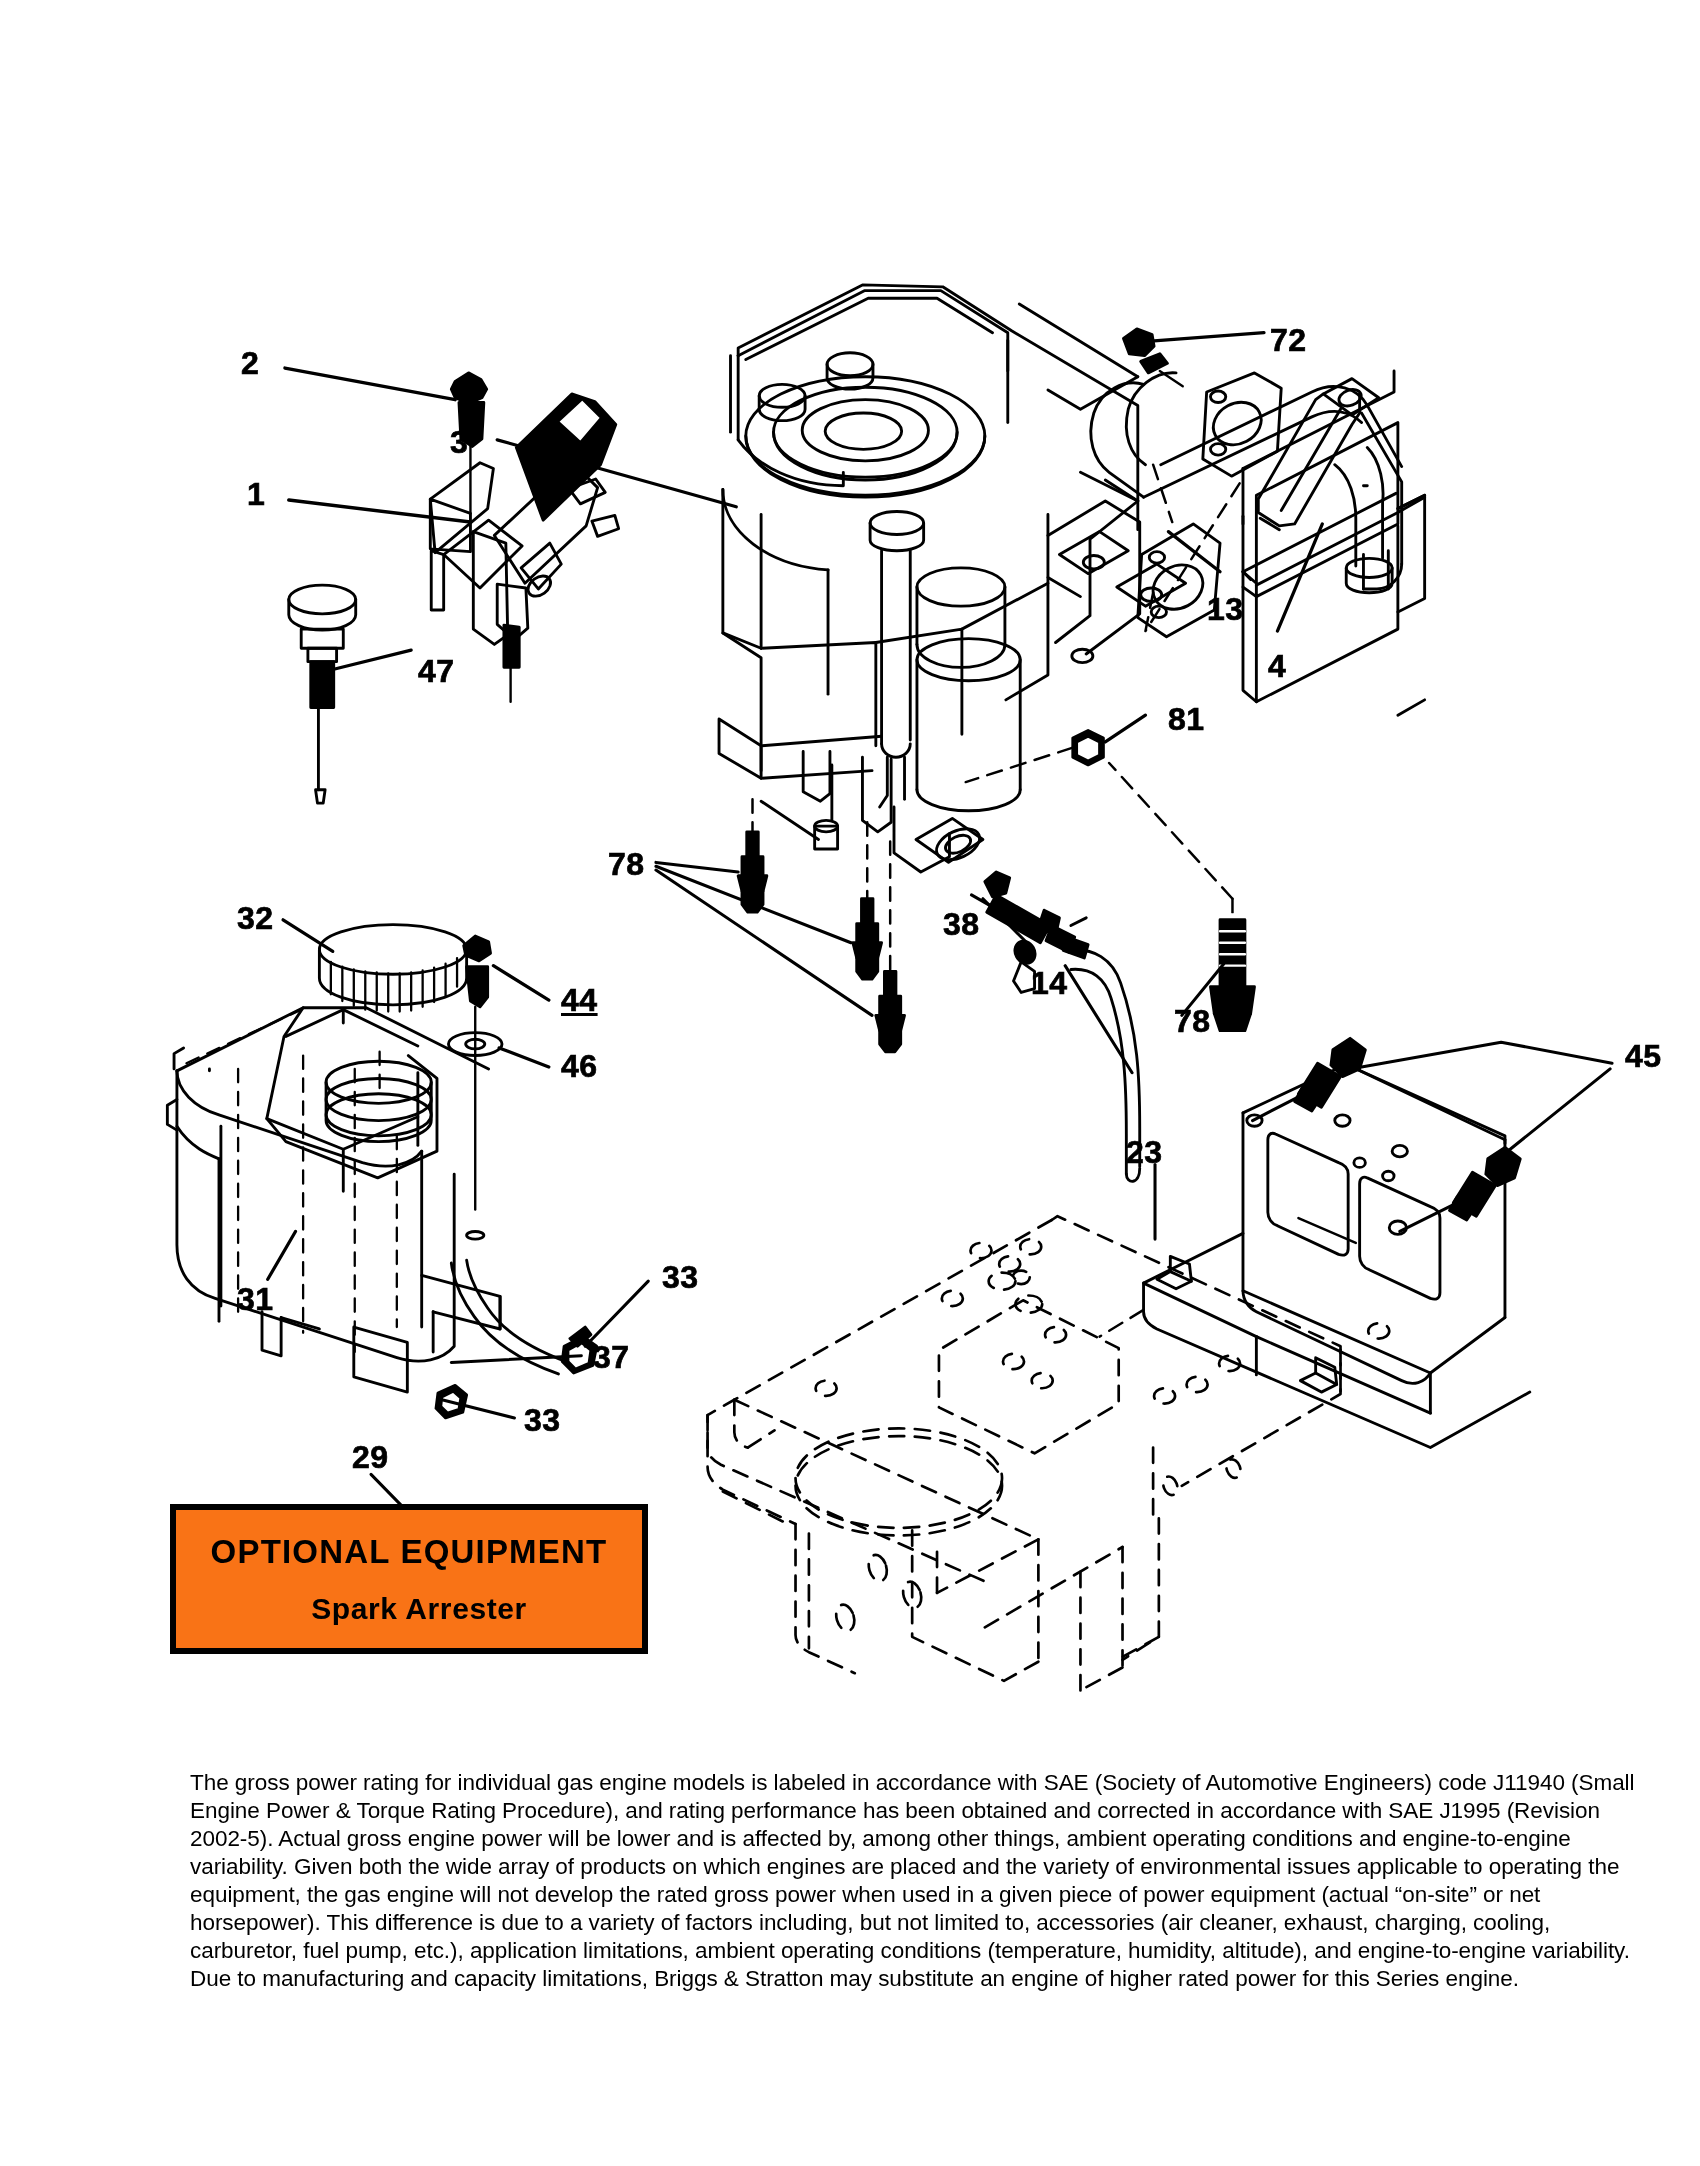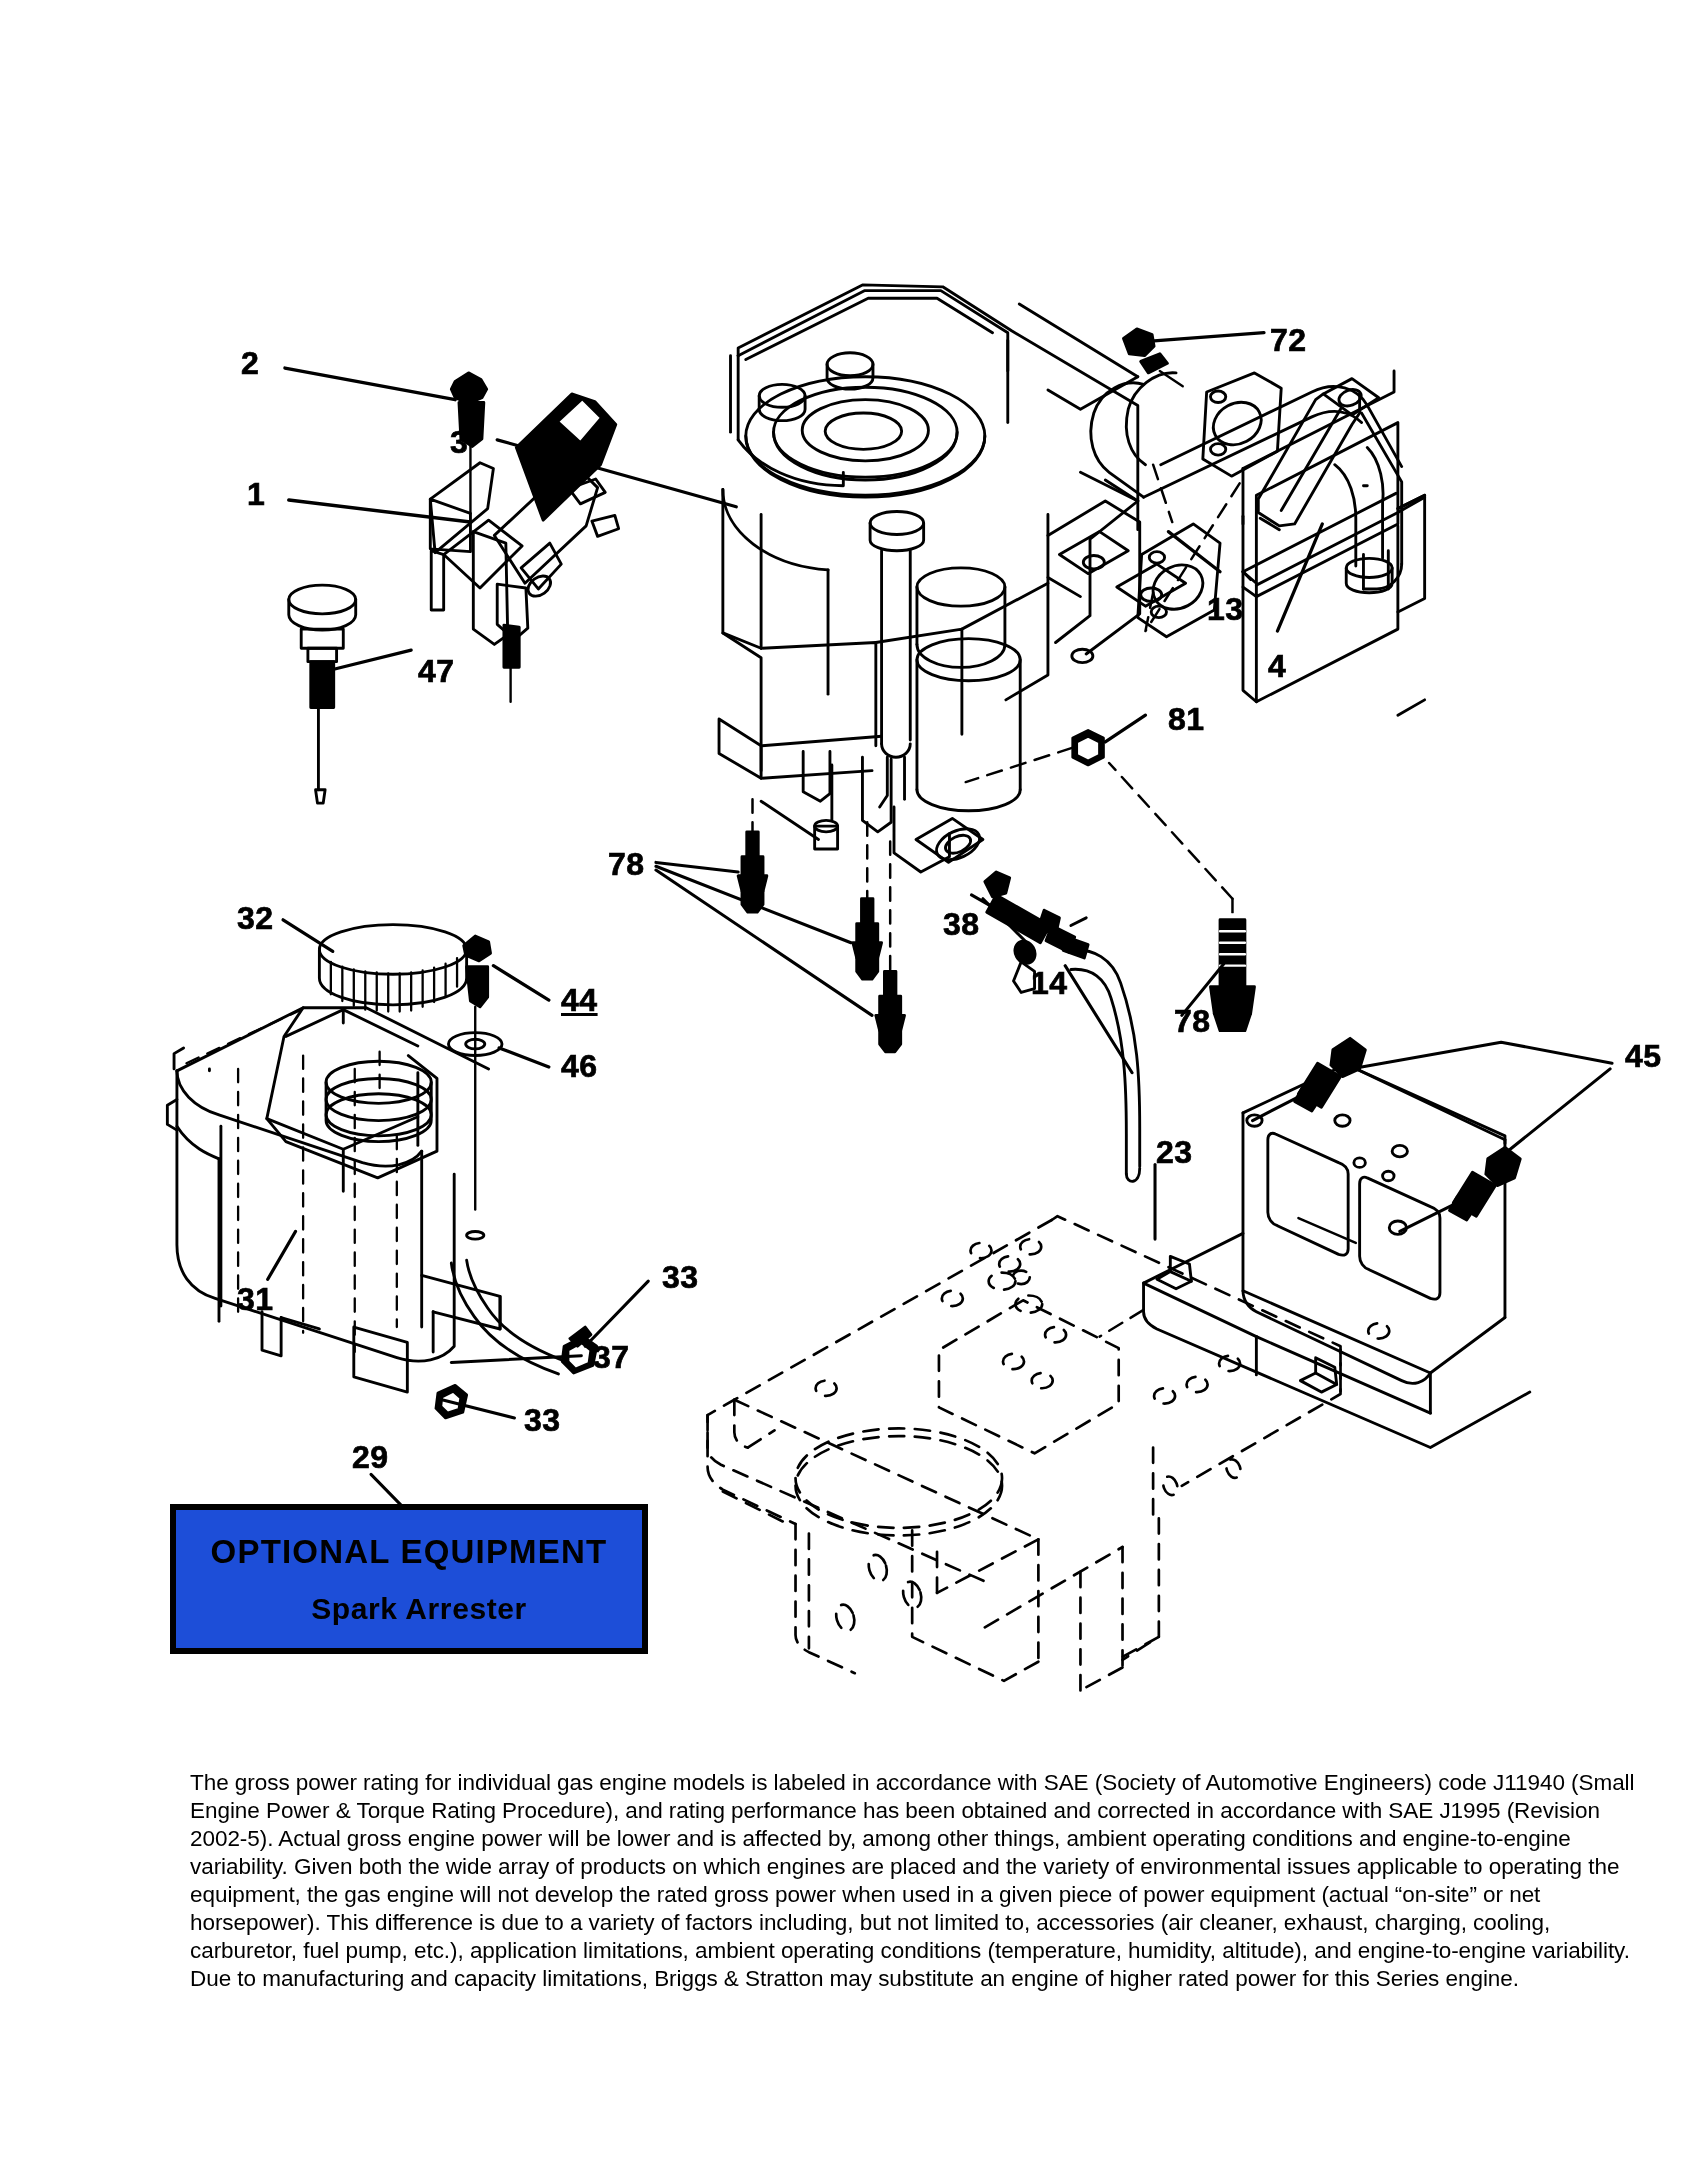--- a/index.html
+++ b/index.html
@@ -45,21 +45,21 @@
     -webkit-text-stroke: 0.7px #000;
   }
   
   #optional-box {
     position: absolute;
     left: 170px;
     top: 1504px;
     width: 478px;
     height: 150px;
     border: 6.7px solid #000;
-    background: #1d4ed8;
+    background: #f97316;
     box-sizing: border-box;
     display: flex;
     flex-direction: column;
     align-items: center;
     justify-content: center;
   }
   #optional-box .oe-title {
     font-family: "Liberation Sans", sans-serif;
     font-weight: bold;
     font-size: 33px;
@@ -538,21 +538,21 @@
   <div class="callout" style="left:1031px; top:967px;">14</div>
   <div class="callout" style="left:1174px; top:1005px;">78</div>
   <div class="callout" style="left:237px; top:902px;">32</div>
   <div class="callout" style="left:561px; top:984px;text-decoration:underline;">44</div>
   <div class="callout" style="left:561px; top:1050px;">46</div>
   <div class="callout" style="left:237px; top:1283px;text-align:center;">31</div>
   <div class="callout" style="left:662px; top:1261px;">33</div>
   <div class="callout" style="left:593px; top:1341px;">37</div>
   <div class="callout" style="left:524px; top:1404px;">33</div>
   <div class="callout" style="left:1625px; top:1040px;">45</div>
-  <div class="callout" style="left:1126px; top:1136px;padding-left:30px;">23</div>
+  <div class="callout" style="left:1126px; top:1136px;">23</div>
   <div class="callout" style="left:352px; top:1441px;">29</div>
 
   <div id="optional-box">
     <div class="oe-title">OPTIONAL EQUIPMENT</div>
     <div class="oe-sub">Spark Arrester</div>
   </div>
 
   <div id="power-rating">
     <p>The gross power rating for individual gas engine models is labeled in accordance with SAE (Society of Automotive Engineers) code J11940 (Small Engine Power &amp; Torque Rating Procedure), and rating performance has been obtained and corrected in accordance with SAE J1995 (Revision 2002-5).  Actual gross engine power will be lower and is affected by, among other things, ambient operating conditions and engine-to-engine variability.  Given both the wide array of products on which engines are placed and the variety of environmental issues applicable to operating the equipment, the gas engine will not develop the rated gross power when used in a given piece of power equipment (actual “on-site” or net horsepower).  This difference is due to a variety of factors including, but not limited to, accessories (air cleaner, exhaust, charging, cooling, carburetor, fuel pump, etc.), application limitations, ambient operating conditions (temperature, humidity, altitude), and engine-to-engine variability.  Due to manufacturing and capacity limitations, Briggs &amp; Stratton may substitute an engine of higher rated power for this Series engine.</p>
   </div>

